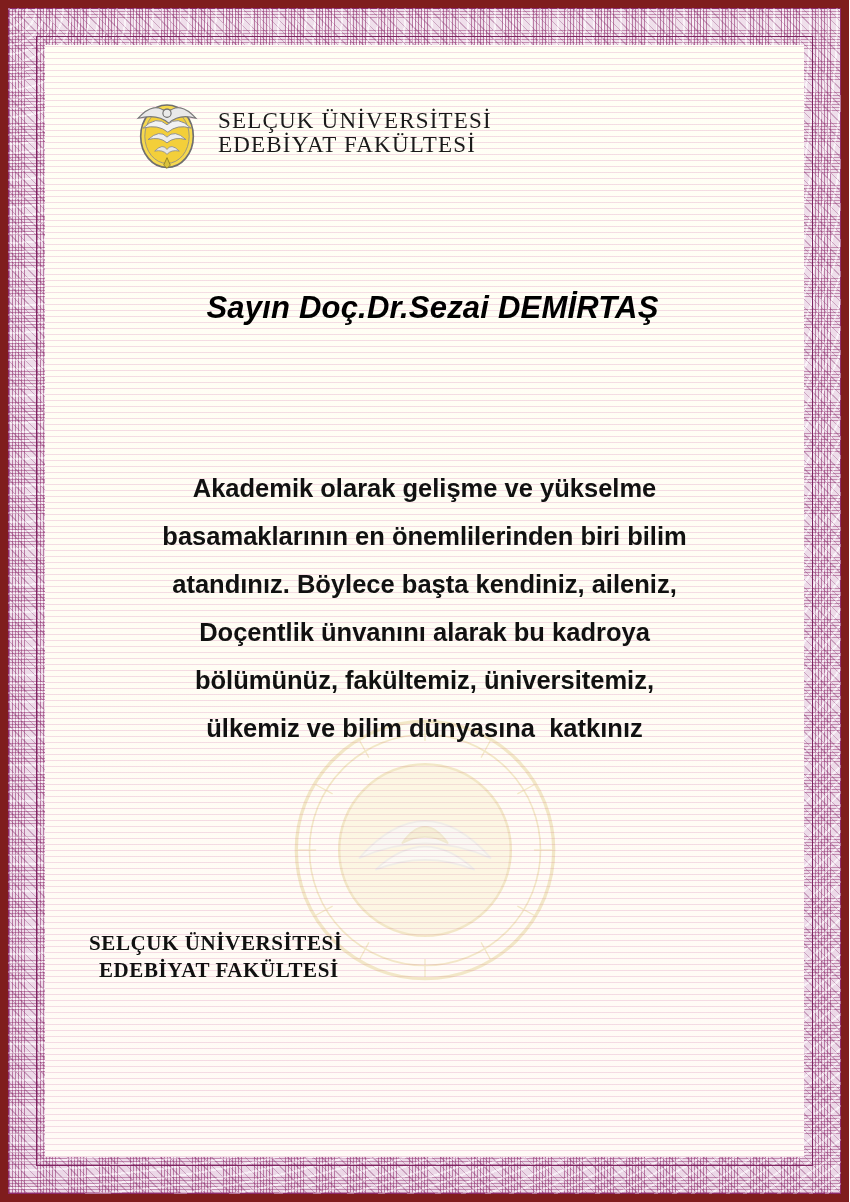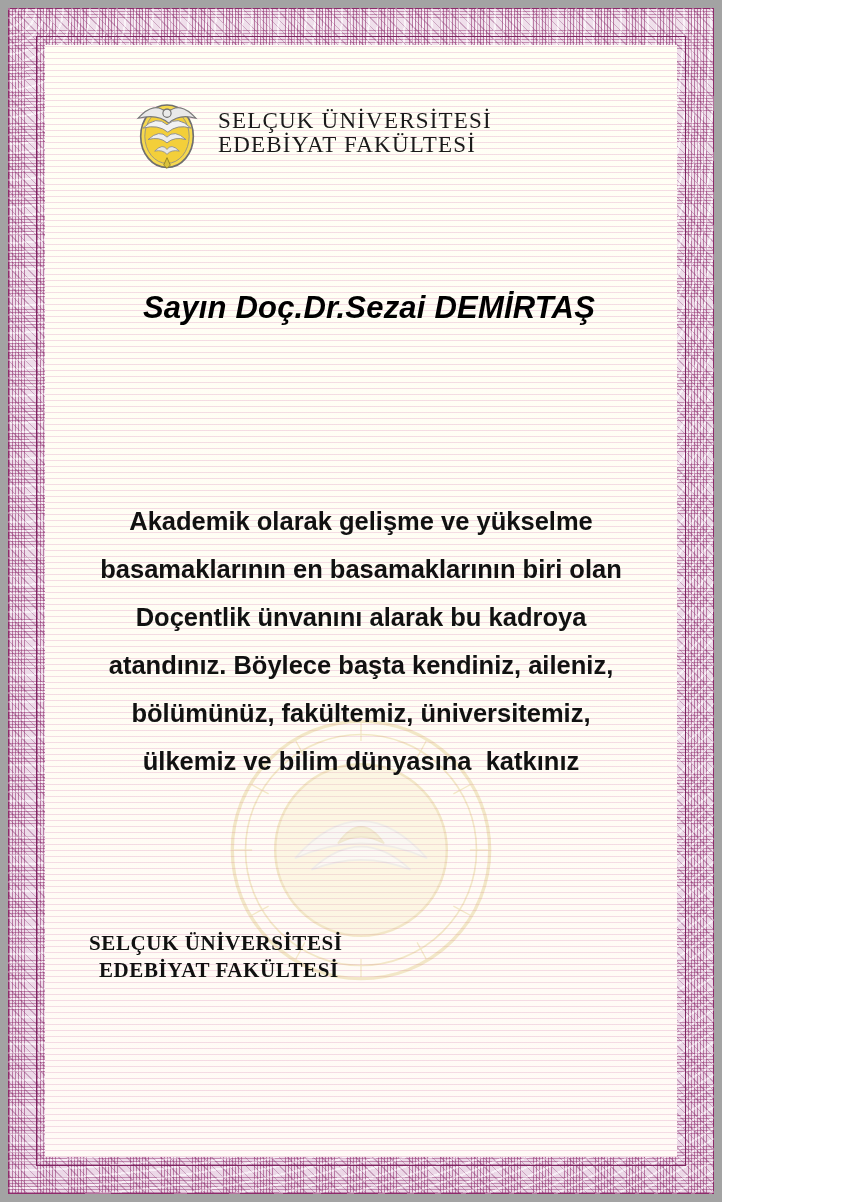--- a/index.html
+++ b/index.html
@@ -9,24 +9,24 @@
   }
   body {
     width: 850px;
     height: 1202px;
     font-family: "Liberation Sans", sans-serif;
     overflow: hidden;
   }
 
   .certificate {
     position: relative;
-    width: 722px;
+    width: 849px;
     height: 1202px;
     box-sizing: border-box;
-    background: #a3a3a3;
+    background: #7f1d1d;
     overflow: hidden;
   }
 
   
   .border-outer {
     position: absolute;
     left: 8px;
     top: 8px;
     right: 8px;
     bottom: 8px;
@@ -153,21 +153,21 @@
     font-style: italic;
     color: #000;
     letter-spacing: 0.2px;
   }
 
   
   .body-text {
     position: absolute;
     left: 55px;
     right: 55px;
-    top: 452px;
+    top: 419px;
     text-align: center;
     font-size: 25.5px;
     font-weight: bold;
     color: #111;
     line-height: 48px;
   }
   .body-text .ln {
     display: block;
     white-space: pre;
   }
@@ -241,23 +241,23 @@
       <div class="header-text">
         <span class="line">SELÇUK ÜNİVERSİTESİ</span>
         <span class="line">EDEBİYAT FAKÜLTESİ</span>
       </div>
     </div>
 
     <div class="salutation">Sayın Doç.Dr.Sezai DEMİRTAŞ</div>
 
     <div class="body-text">
       <span class="ln">Akademik olarak gelişme ve yükselme</span>
-      <span class="ln">basamaklarının en basamaklarının biri olan</span>
+      <span class="ln">basamaklarının en önemlilerinden biri bilim</span>
+      <span class="ln">atandınız. Böylece başta kendiniz, aileniz,</span>
       <span class="ln">Doçentlik ünvanını alarak bu kadroya</span>
-      <span class="ln">atandınız. Böylece başta kendiniz, aileniz,</span>
       <span class="ln">bölümünüz, fakültemiz, üniversitemiz,</span>
       <span class="ln">ülkemiz ve bilim dünyasına  katkınız</span>
     </div>
 
     <div class="signature">
       <span class="sig-line indent1">SELÇUK ÜNİVERSİTESİ</span>
       <span class="sig-line indent2">EDEBİYAT FAKÜLTESİ</span>
     </div>
 
   </div>

